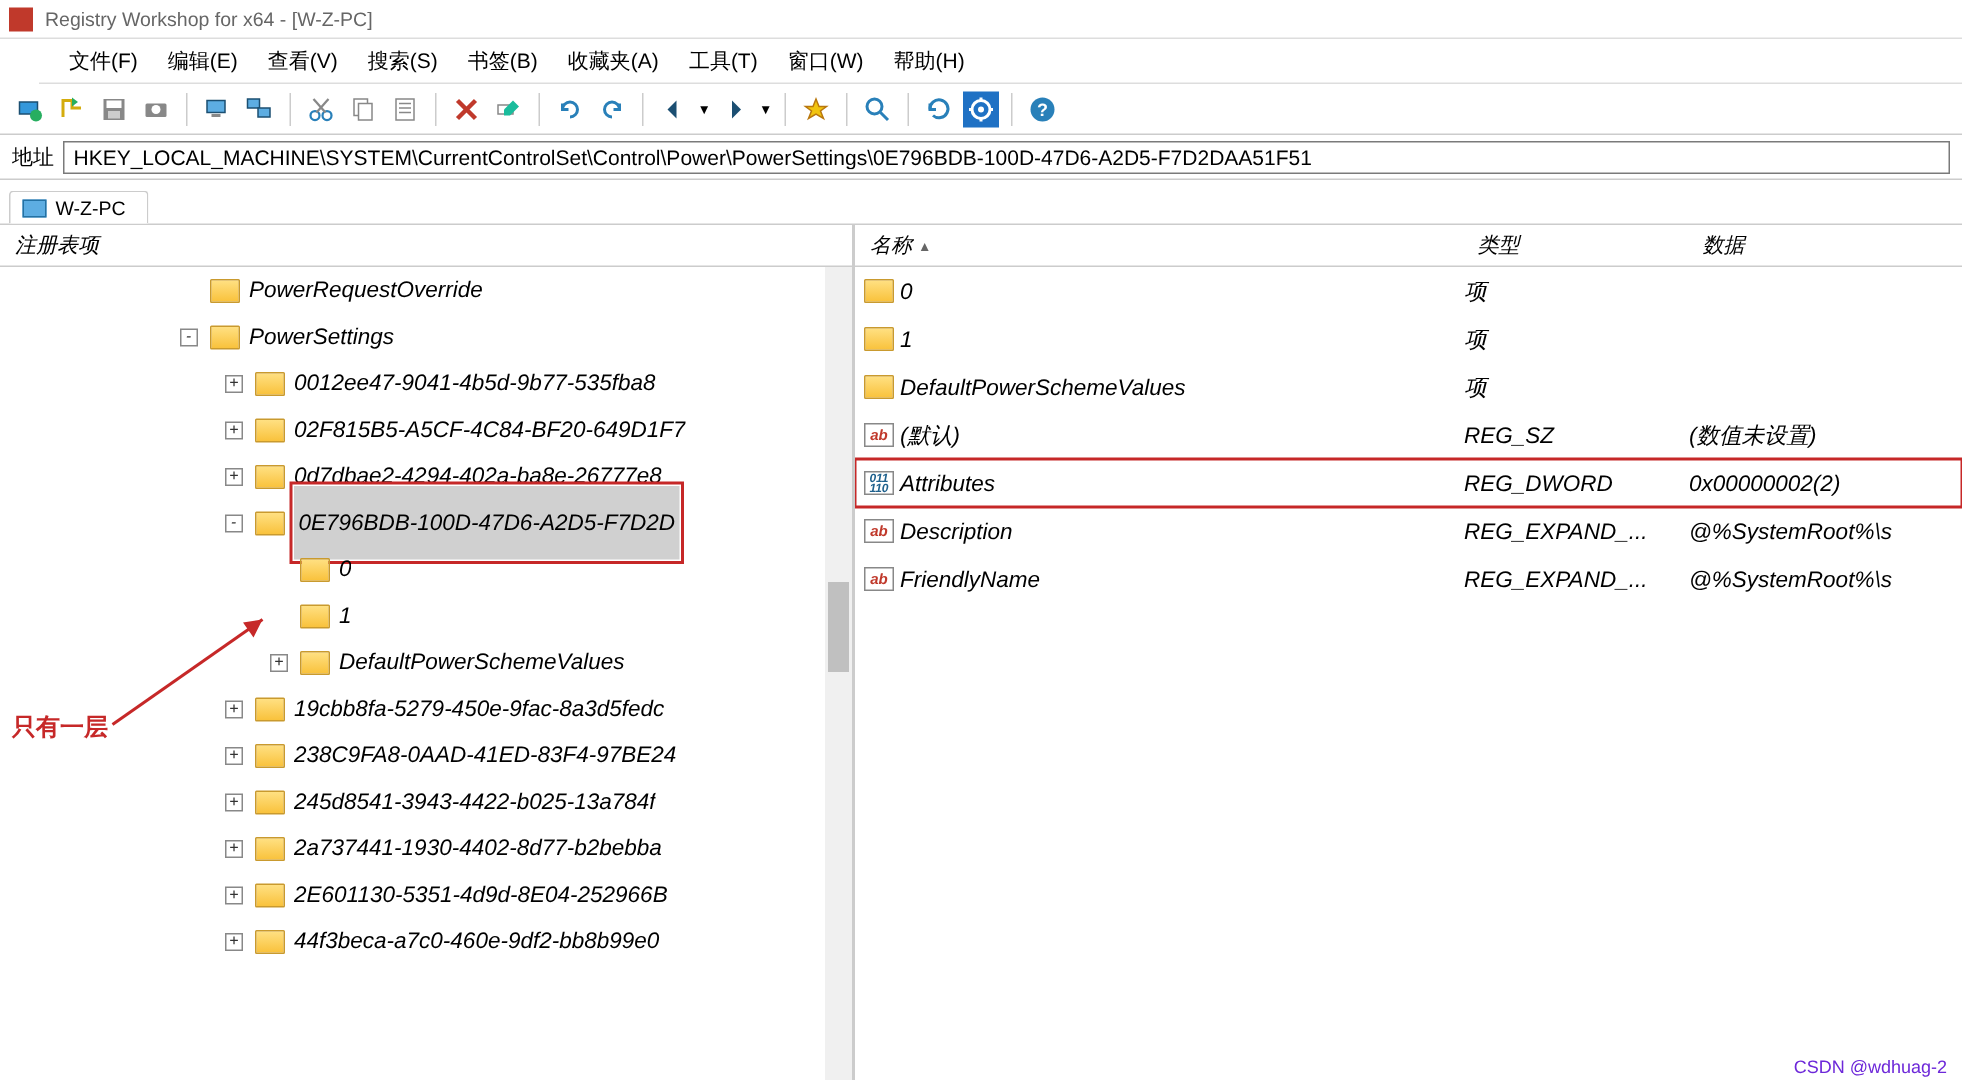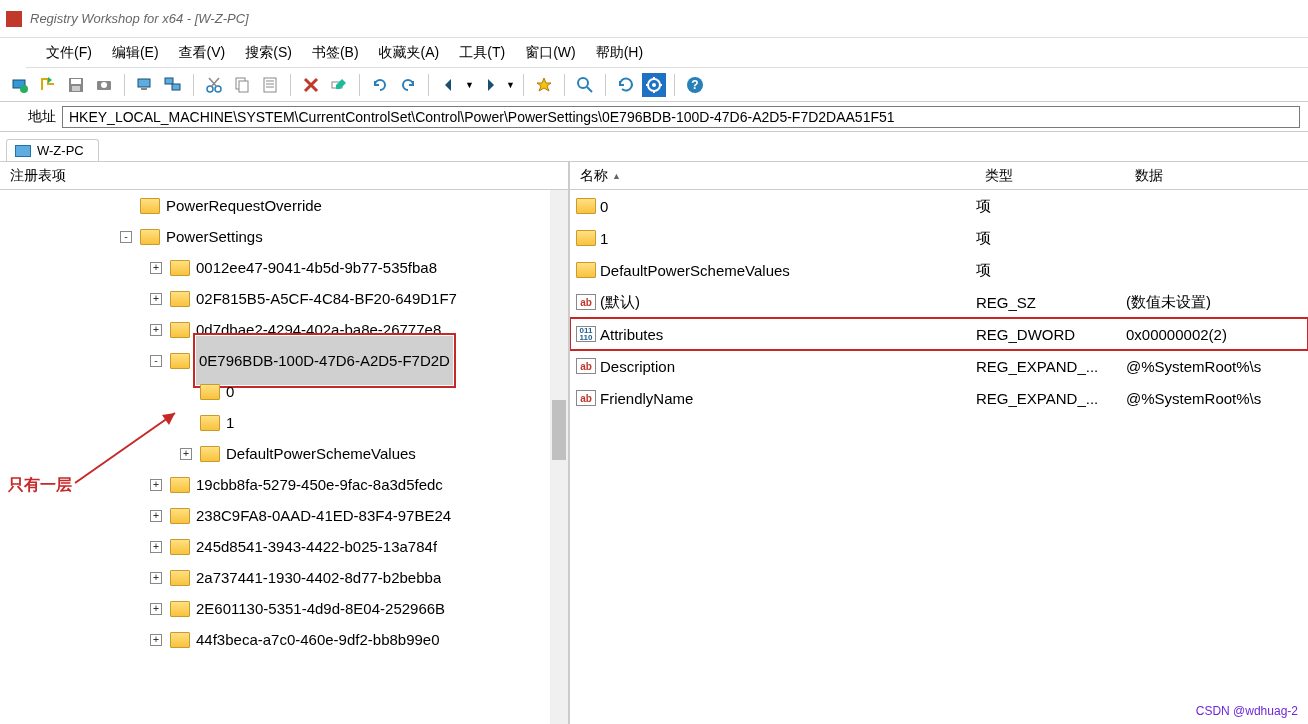--- a/index.html
+++ b/index.html
@@ -1,45 +1,45 @@
 <!DOCTYPE html>
 <html><head>
 <meta charset="utf-8">
 <style>
 * { box-sizing: border-box; margin: 0; padding: 0; font-family: "Microsoft YaHei", Tahoma, sans-serif; }
 body { background: #fff; font-size: 14px; color: #000; width: 1308px; height: 724px; overflow: hidden; position: relative; }
 
 
-.titlebar { display: flex; align-items: center; height: 38px; padding: 0 6px; background: #fff; border-bottom: 1px solid #ddd; font-style: italic; }
+.titlebar { display: flex; align-items: center; height: 26px; padding: 0 6px; background: #fff; border-bottom: 1px solid #ddd; }
 .titlebar .appicon { width: 16px; height: 16px; background: #c0392b; margin-right: 8px; display: inline-block; }
 .titlebar .title { color: #666; font-size: 13px; }
 
 
 .menubar { display: flex; align-items: center; height: 30px; padding: 0 10px; border-bottom: 1px solid #ddd; margin-left: 26px; }
 .menubar .mi { padding: 4px 10px; font-size: 14px; cursor: default; }
 
 
 .toolbar { display: flex; align-items: center; height: 34px; padding: 0 8px; border-bottom: 1px solid #ccc; gap: 4px; }
 .toolbar .tb { width: 24px; height: 24px; display: flex; align-items: center; justify-content: center; cursor: pointer; }
 .toolbar .sep { width: 1px; height: 22px; background: #ccc; margin: 0 4px; }
 .tb svg { width: 18px; height: 18px; }
 
 
 .addrbar { display: flex; align-items: center; height: 30px; padding: 0 8px; border-bottom: 1px solid #ccc; }
-.addrbar .lbl { font-size: 14px; padding-right: 6px; margin-left: 20px; }
+.addrbar .lbl { font-size: 14px; padding-right: 6px; }
 .addrbar input { flex: 1; height: 22px; border: 1px solid #7a7a7a; padding: 2px 6px; font-size: 14px; font-family: inherit; }
 
 
 .tabbar { display: flex; align-items: flex-end; height: 30px; padding: 4px 6px 0; border-bottom: 1px solid #ccc; }
 .tab { display: flex; align-items: center; border: 1px solid #ccc; border-bottom: none; background: #fff; padding: 3px 14px 3px 8px; font-size: 13px; border-radius: 3px 3px 0 0; }
 .tab .pcicon { width: 16px; height: 12px; background: #5dade2; margin-right: 6px; border: 1px solid #2471a3; }
 
 
 .main { display: flex; height: calc(724px - 30px - 30px - 34px - 30px - 30px); }
-.panel { overflow: hidden; position: relative; }
+.panel { overflow: hidden; position: relative; font-style: italic; }
 .left { width: 570px; border-right: 2px solid #ccc; }
 .right { flex: 1; }
 
 
 .colhead { display: flex; height: 28px; border-bottom: 1px solid #ccc; align-items: center; background: #fff; }
 .left .colhead .ch { width: 100%; padding-left: 10px; font-size: 14px; }
 .right .colhead .ch { padding-left: 10px; font-size: 14px; display: flex; align-items: center; text-align: right; }
 .ch-name { width: 405px; }
 .ch-type { width: 150px; }
 .ch-data { flex: 1; }

